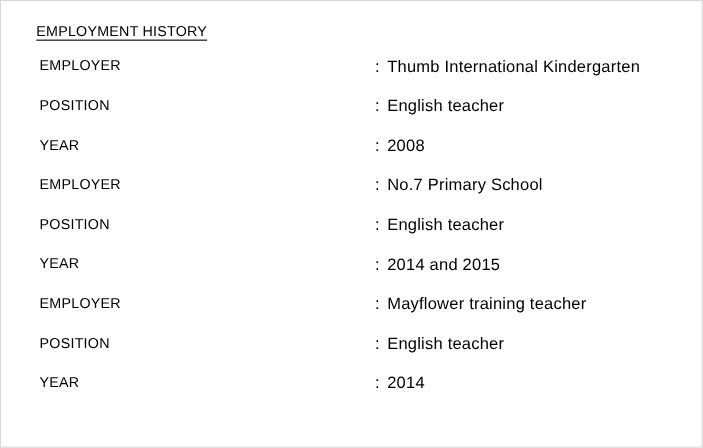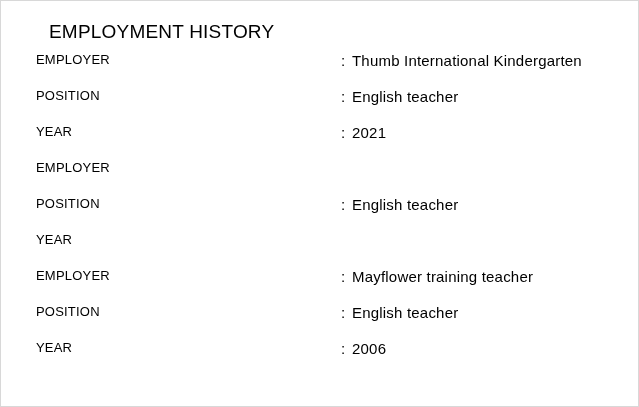--- a/index.html
+++ b/index.html
@@ -17,24 +17,25 @@
   .page {
     position: relative;
     width: 639px;
     height: 407px;
     box-sizing: border-box;
     border: 1px solid #d8d8d8;
     background: #ffffff;
   }
   .doc-title {
     position: absolute;
-    left: 48px;
+    left: 32px;
     top: 20px;
-    font-size: 19px;
+    font-size: 13px;
     letter-spacing: 0.2px;
+    text-decoration: underline;
     text-underline-offset: 3px;
     white-space: nowrap;
   }
   .rows {
     position: absolute;
     left: 35px;
     top: 51px;
     width: 580px;
   }
   .row {
@@ -73,45 +74,47 @@
       <div class="row-value"><span class="colon">:</span><span>Thumb International Kindergarten</span></div>
     </div>
 
     <div class="row">
       <div class="row-label">POSITION</div>
       <div class="row-value"><span class="colon">:</span><span>English teacher</span></div>
     </div>
 
     <div class="row">
       <div class="row-label">YEAR</div>
-      <div class="row-value"><span class="colon">:</span><span>2021</span></div>
+      <div class="row-value"><span class="colon">:</span><span>2008</span></div>
     </div>
 
     <div class="row">
       <div class="row-label">EMPLOYER</div>
+      <div class="row-value"><span class="colon">:</span><span>No.7  Primary School</span></div>
     </div>
 
     <div class="row">
       <div class="row-label">POSITION</div>
       <div class="row-value"><span class="colon">:</span><span>English teacher</span></div>
     </div>
 
     <div class="row">
       <div class="row-label">YEAR</div>
+      <div class="row-value"><span class="colon">:</span><span>2014 and 2015</span></div>
     </div>
 
     <div class="row">
       <div class="row-label">EMPLOYER</div>
       <div class="row-value"><span class="colon">:</span><span>Mayflower training teacher</span></div>
     </div>
 
     <div class="row">
       <div class="row-label">POSITION</div>
       <div class="row-value"><span class="colon">:</span><span>English teacher</span></div>
     </div>
 
     <div class="row">
       <div class="row-label">YEAR</div>
-      <div class="row-value"><span class="colon">:</span><span>2006</span></div>
+      <div class="row-value"><span class="colon">:</span><span>2014</span></div>
     </div>
 
   </div>
 </div>
 
 </body></html>

